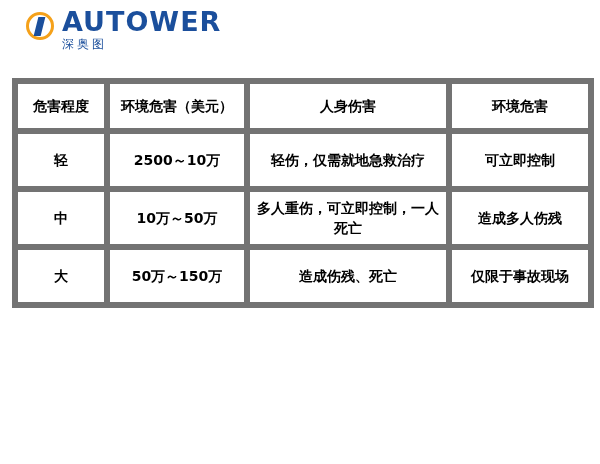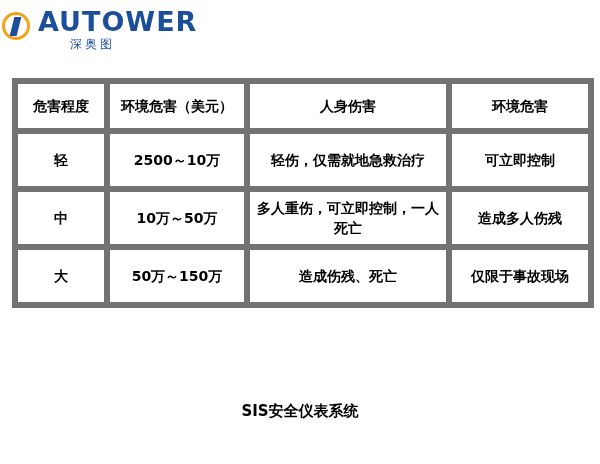--- a/index.html
+++ b/index.html
@@ -11,21 +11,21 @@
     height: 464px;
     background: #ffffff;
     font-family: "Liberation Sans", sans-serif;
     overflow: hidden;
     position: relative;
   }
 
   
   .logo-block {
     position: absolute;
-    left: 0;
+    left: 24px;
     top: 8px;
     display: flex;
     align-items: flex-start;
   }
   .logo-mark {
     width: 34px;
     height: 34px;
     position: relative;
     margin-right: 4px;
     margin-top: 2px;
@@ -61,21 +61,20 @@
     color: #1b4f9c;
     letter-spacing: 1px;
     line-height: 28px;
   }
   .logo-sub {
     font-size: 12px;
     color: #1b4f9c;
     letter-spacing: 3px;
     line-height: 14px;
     margin-top: 1px;
-    margin-left: 32px;
   }
 
   
   .table-wrap {
     position: absolute;
     left: 12px;
     top: 78px;
     width: 576px;
   }
   table.risk-table {
@@ -169,14 +168,13 @@
         <td>大</td>
         <td>50万～150万</td>
         <td>造成伤残、死亡</td>
         <td>仅限于事故现场</td>
       </tr>
     </tbody>
   </table>
 </div>
 
 <div class="footer">
-  <div>SIS安全仪表系统</div>
 </div>
 
 </body></html>

